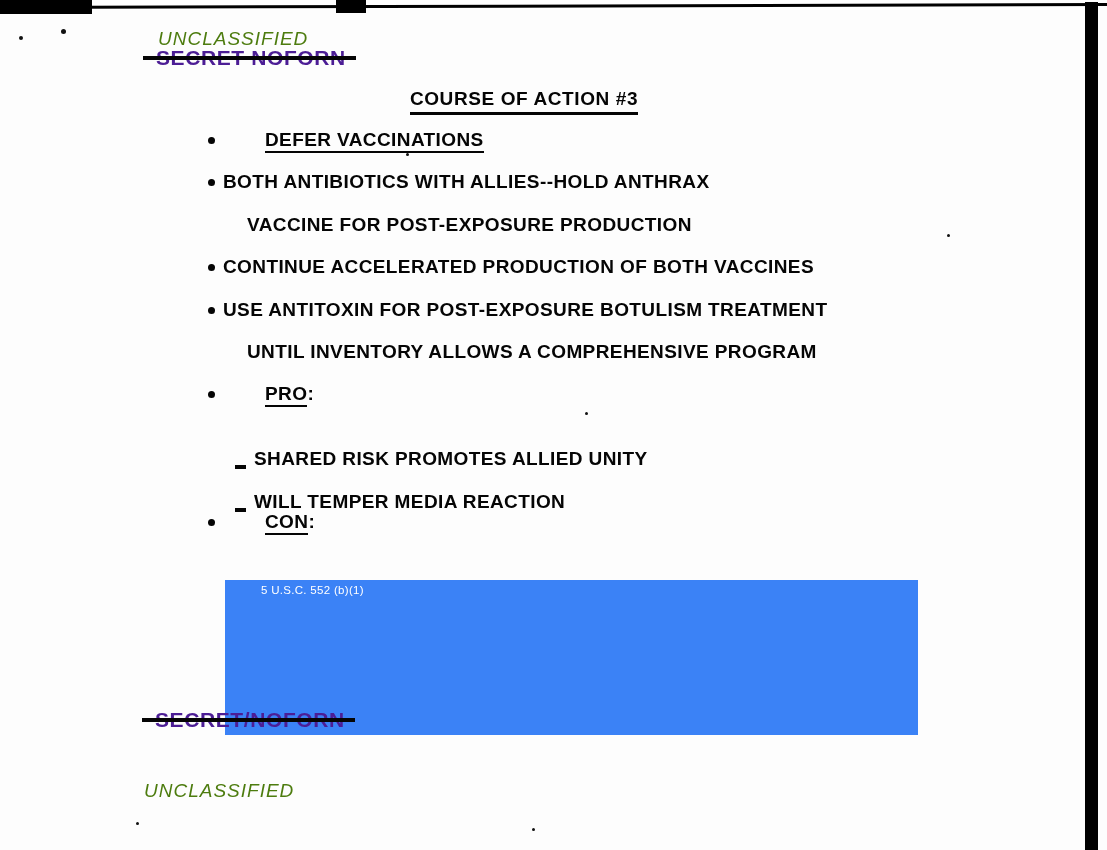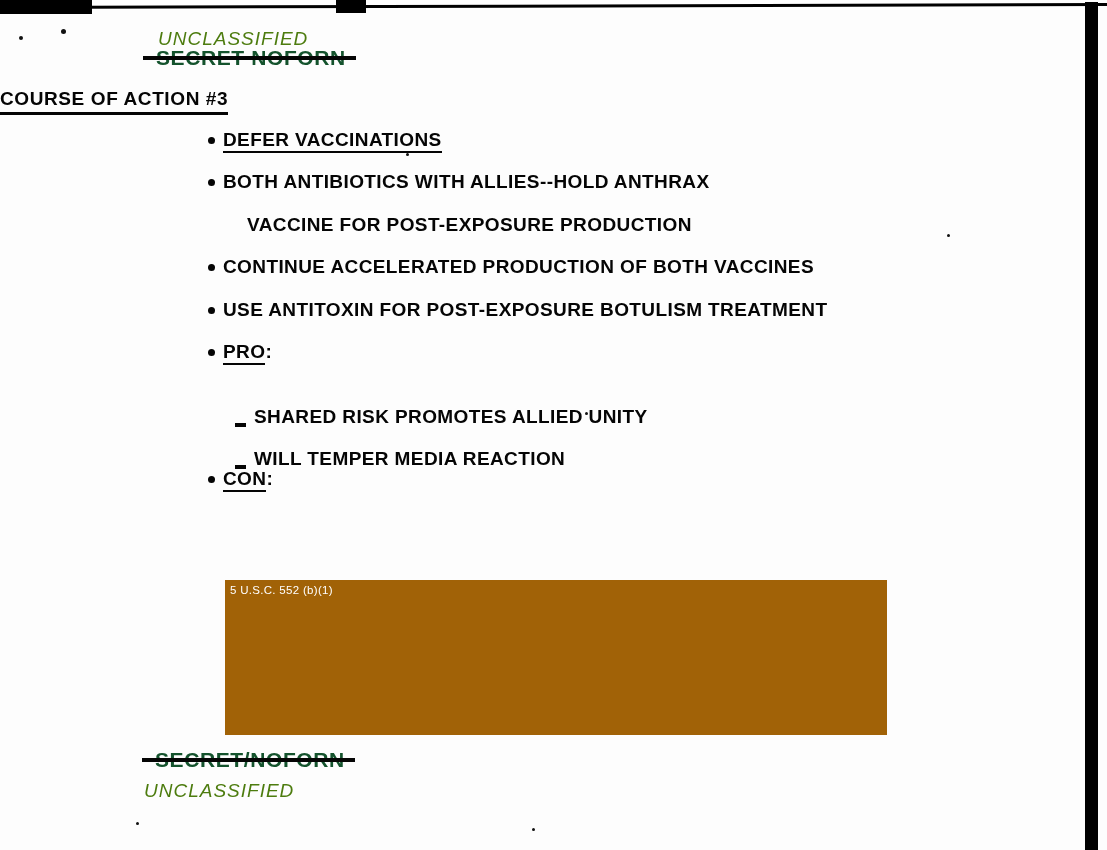--- a/index.html
+++ b/index.html
@@ -21,33 +21,33 @@
   .right-bar{left:1085px;top:2px;width:13px;height:848px;}
   .speck{position:absolute;background:#111;border-radius:50%;width:4px;height:4px;}
 
   
   .class-plain{
     position:absolute;
     font-size:19px;font-weight:normal;letter-spacing:1px;color:#4d7c0f;font-style:italic;
   }
   .class-struck{
     position:absolute;
-    font-size:21px;font-weight:bold;letter-spacing:0.6px;color:#14532d;
+    font-size:21px;font-weight:bold;letter-spacing:0.6px;color:#4c1d95;
     white-space:nowrap;
   }
   .class-struck::after{
     content:"";position:absolute;left:-13px;right:-10px;top:10px;height:4px;background:#050505;
   }
   #hdr-unclass{left:158px;top:28px;}
   #hdr-struck{left:156px;top:46px;}
-  #ftr-struck{left:155px;top:748px;}
+  #ftr-struck{left:155px;top:708px;}
   #ftr-unclass{left:144px;top:780px;}
 
   
-  .title-wrap{position:absolute;left:0;top:88px;width:1048px;text-align:left;}
+  .title-wrap{position:absolute;left:0;top:88px;width:1048px;text-align:center;}
   .title-text{
     display:inline-block;
     font-size:19px;font-weight:bold;letter-spacing:0.6px;
     border-bottom:3px solid #050505;padding-bottom:2px;
   }
 
   
   .list{position:absolute;left:208px;top:130px;width:760px;}
   .row{
     display:flex;align-items:flex-start;
@@ -58,26 +58,27 @@
   .row .dot{
     width:7px;height:7px;border-radius:50%;background:#050505;
     margin-top:7px;margin-right:8px;flex:0 0 auto;
   }
   .row .dash{
     width:11px;height:4px;background:#050505;
     margin-top:8px;margin-right:8px;flex:0 0 auto;
   }
   .row.sub-dash{padding-left:27px;align-items:flex-end;}
   .row.continuation{padding-left:39px;}
-  .row .txt.u{border-bottom:2.5px solid #050505;padding-bottom:1px;}
+  .row .txt.u{border-bottom:2.5px solid #050505;padding-bottom:1px;margin-left:42px;}
 
   
   .redaction{
     position:absolute;left:225px;top:580px;width:662px;height:155px;
-    background:#a16207;
+    background:#3b82f6;
+    padding-left:31px;
   }
   .redaction .label{
     color:#fff;font-size:11.5px;font-weight:normal;letter-spacing:0.3px;
     padding:4px 0 0 5px;display:block;
   }
 </style>
 </head>
 <body>
 
 <div class="page">
@@ -115,20 +116,23 @@
         <span class="txt">VACCINE FOR POST-EXPOSURE PRODUCTION</span>
       </div>
       <div class="row bullet">
         <span class="dot"></span>
         <span class="txt">CONTINUE ACCELERATED PRODUCTION OF BOTH VACCINES</span>
       </div>
       <div class="row bullet">
         <span class="dot"></span>
         <span class="txt">USE ANTITOXIN FOR POST-EXPOSURE BOTULISM TREATMENT</span>
       </div>
+      <div class="row continuation">
+        <span class="txt">UNTIL INVENTORY ALLOWS A COMPREHENSIVE PROGRAM</span>
+      </div>
       <div class="row bullet">
         <span class="dot"></span>
         <span class="txt u">PRO</span>
         <span class="sfx">:</span>
       </div>
       <div class="row sub-dash">
         <span class="dash"></span>
         <span class="txt">SHARED RISK PROMOTES ALLIED UNITY</span>
       </div>
       <div class="row sub-dash">

